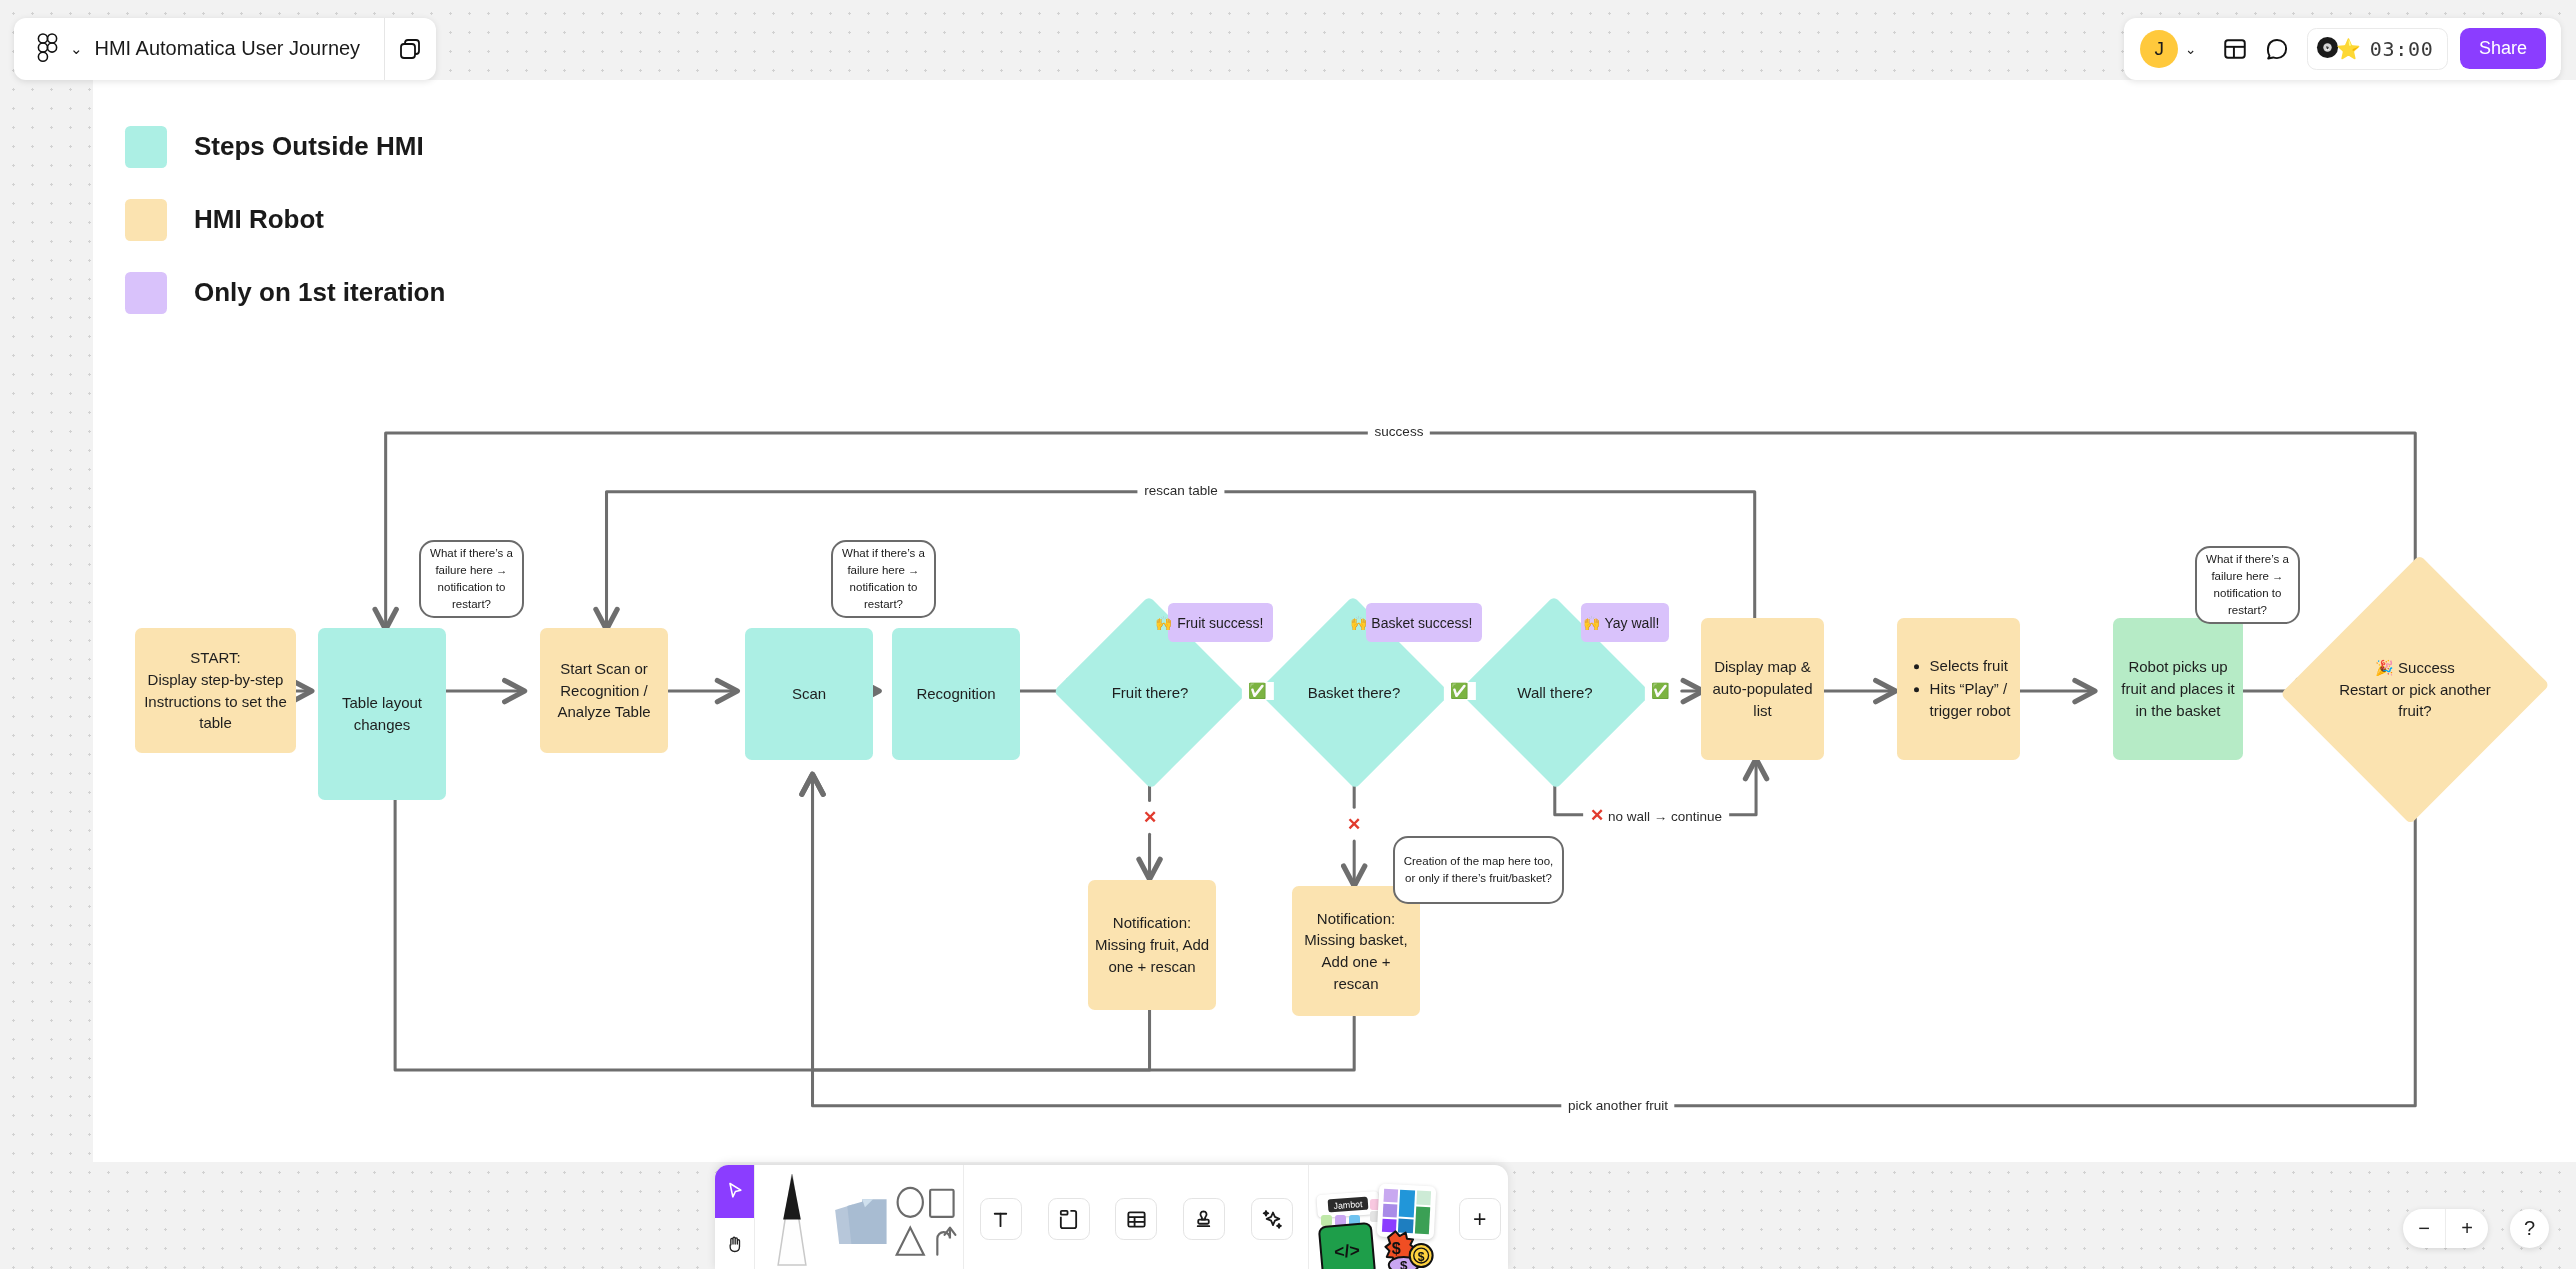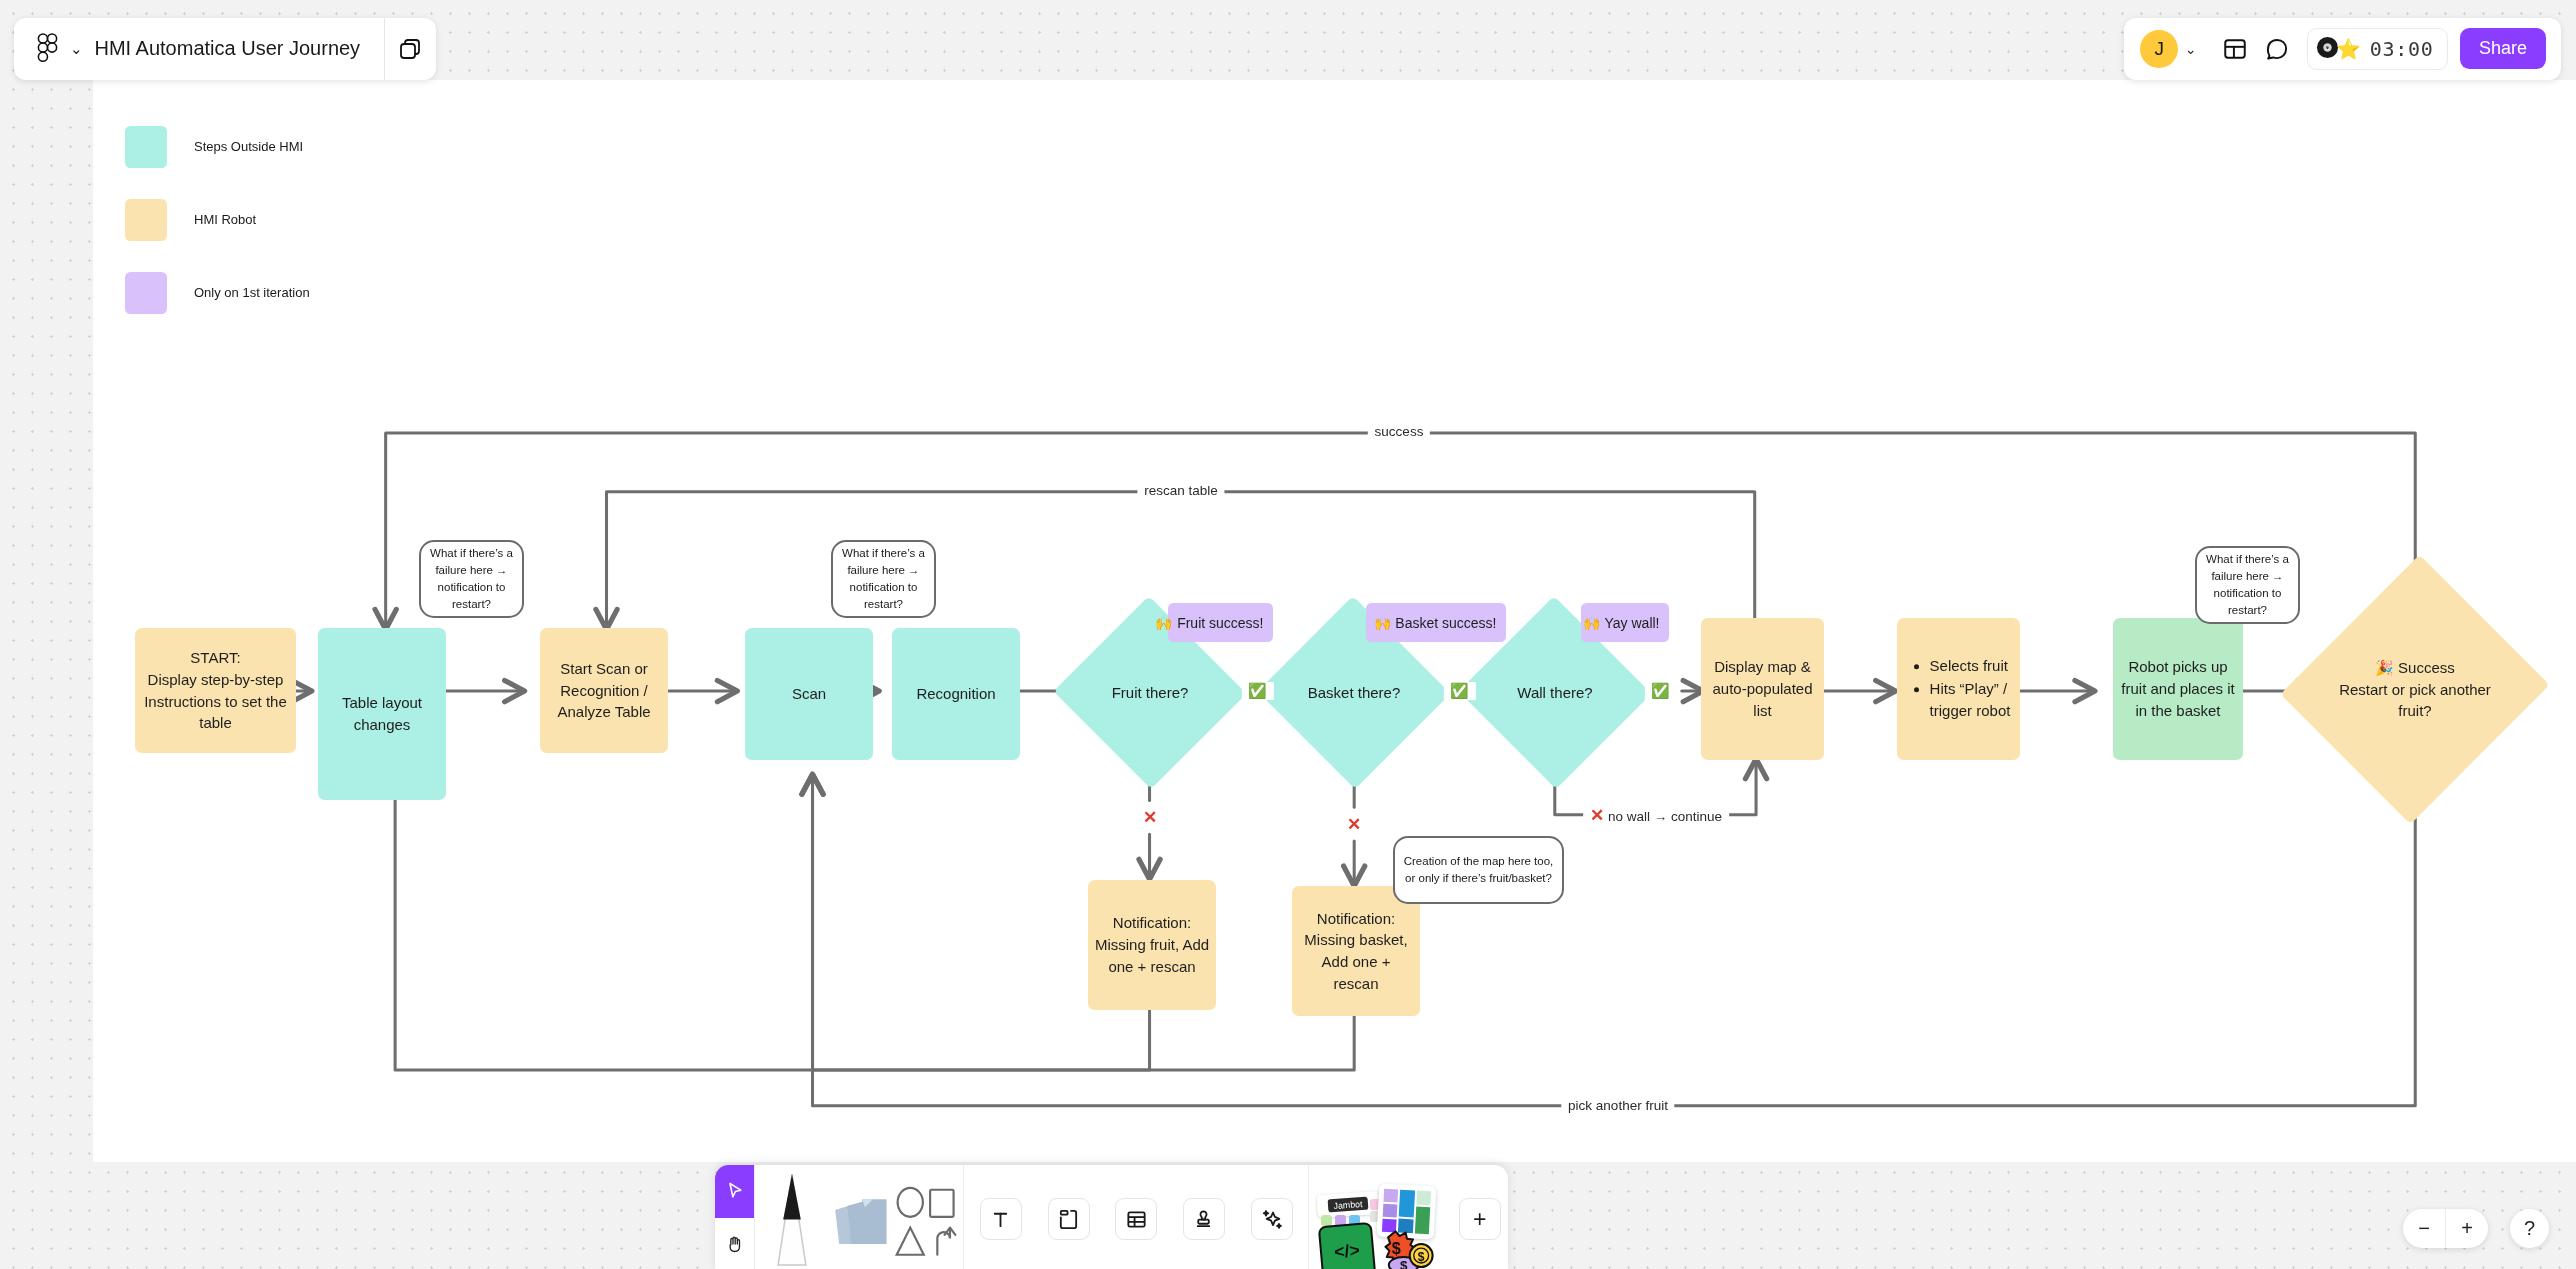--- a/index.html
+++ b/index.html
@@ -69,21 +69,21 @@
   }
   .share-btn {
     background: #8B3DFF; color:#fff; border:none; border-radius: 9.5px;
     height: 41px; padding: 0 19px; font-size: 18px;
     font-family: "Liberation Sans", sans-serif; cursor:pointer;
   }
   
   .legend { position:absolute; left: 125px; top: 120px; }
   .legend-row { display:flex; align-items:center; height: 53px; margin-bottom: 20px; }
   .legend-sw { width: 42px; height: 42px; border-radius: 5.4px; margin-right: 27px; }
-  .legend-label { font-size: 13px; color:#1a1a1a; white-space: nowrap; }
+  .legend-label { font-size: 26px; color:#1a1a1a; white-space: nowrap; font-weight: bold; }
   
   .node {
     position: absolute; border-radius: 6.8px;
     display:flex; align-items:center; justify-content:center;
     text-align:center; font-size: 15px; line-height: 1.45; color:#1e1e1e;
     padding: 5.4px 6.8px;
   }
   .node.bullets { text-align:left; display:block; padding: 0; }
   .node.bullets .inner { position:absolute; top:50%; transform:translateY(-50%); left: 17.6px; right: 6.8px; }
   .node.bullets ul { list-style: disc; padding-left: 15px; }
@@ -347,21 +347,21 @@
   </div>
 
   <div class="node" style="left:1292px;top:886px;width:128px;height:130px;background:#FBE3B0;">
     <span>Notification:
 Missing basket, Add one + rescan</span>
   </div>
 
   <div class="sticky" style="left:1168px;top:603px;width:105px;height:39px;">
     <span>🙌 Fruit success!</span>
   </div>
-  <div class="sticky" style="left:1366px;top:603px;width:140px;height:39px;">
+  <div class="sticky" style="left:1366px;top:603px;width:116px;height:39px;">
     <span>🙌 Basket success!</span>
   </div>
   <div class="sticky" style="left:1581px;top:603px;width:88px;height:39px;">
     <span>🙌 Yay wall!</span>
   </div>
 
   <div class="callout" style="left:419px;top:540px;width:105px;height:78px;">
     <span>What if there’s a failure here → notification to restart?</span>
     <svg class="tail" style="left:8px;top:73px;" width="41" height="31" viewBox="0 0 60 46">
       <path d="M40,2 L6,42 L46,18 Z" fill="#fff" stroke="#6b6b6b" stroke-width="3" stroke-linejoin="round"></path>

